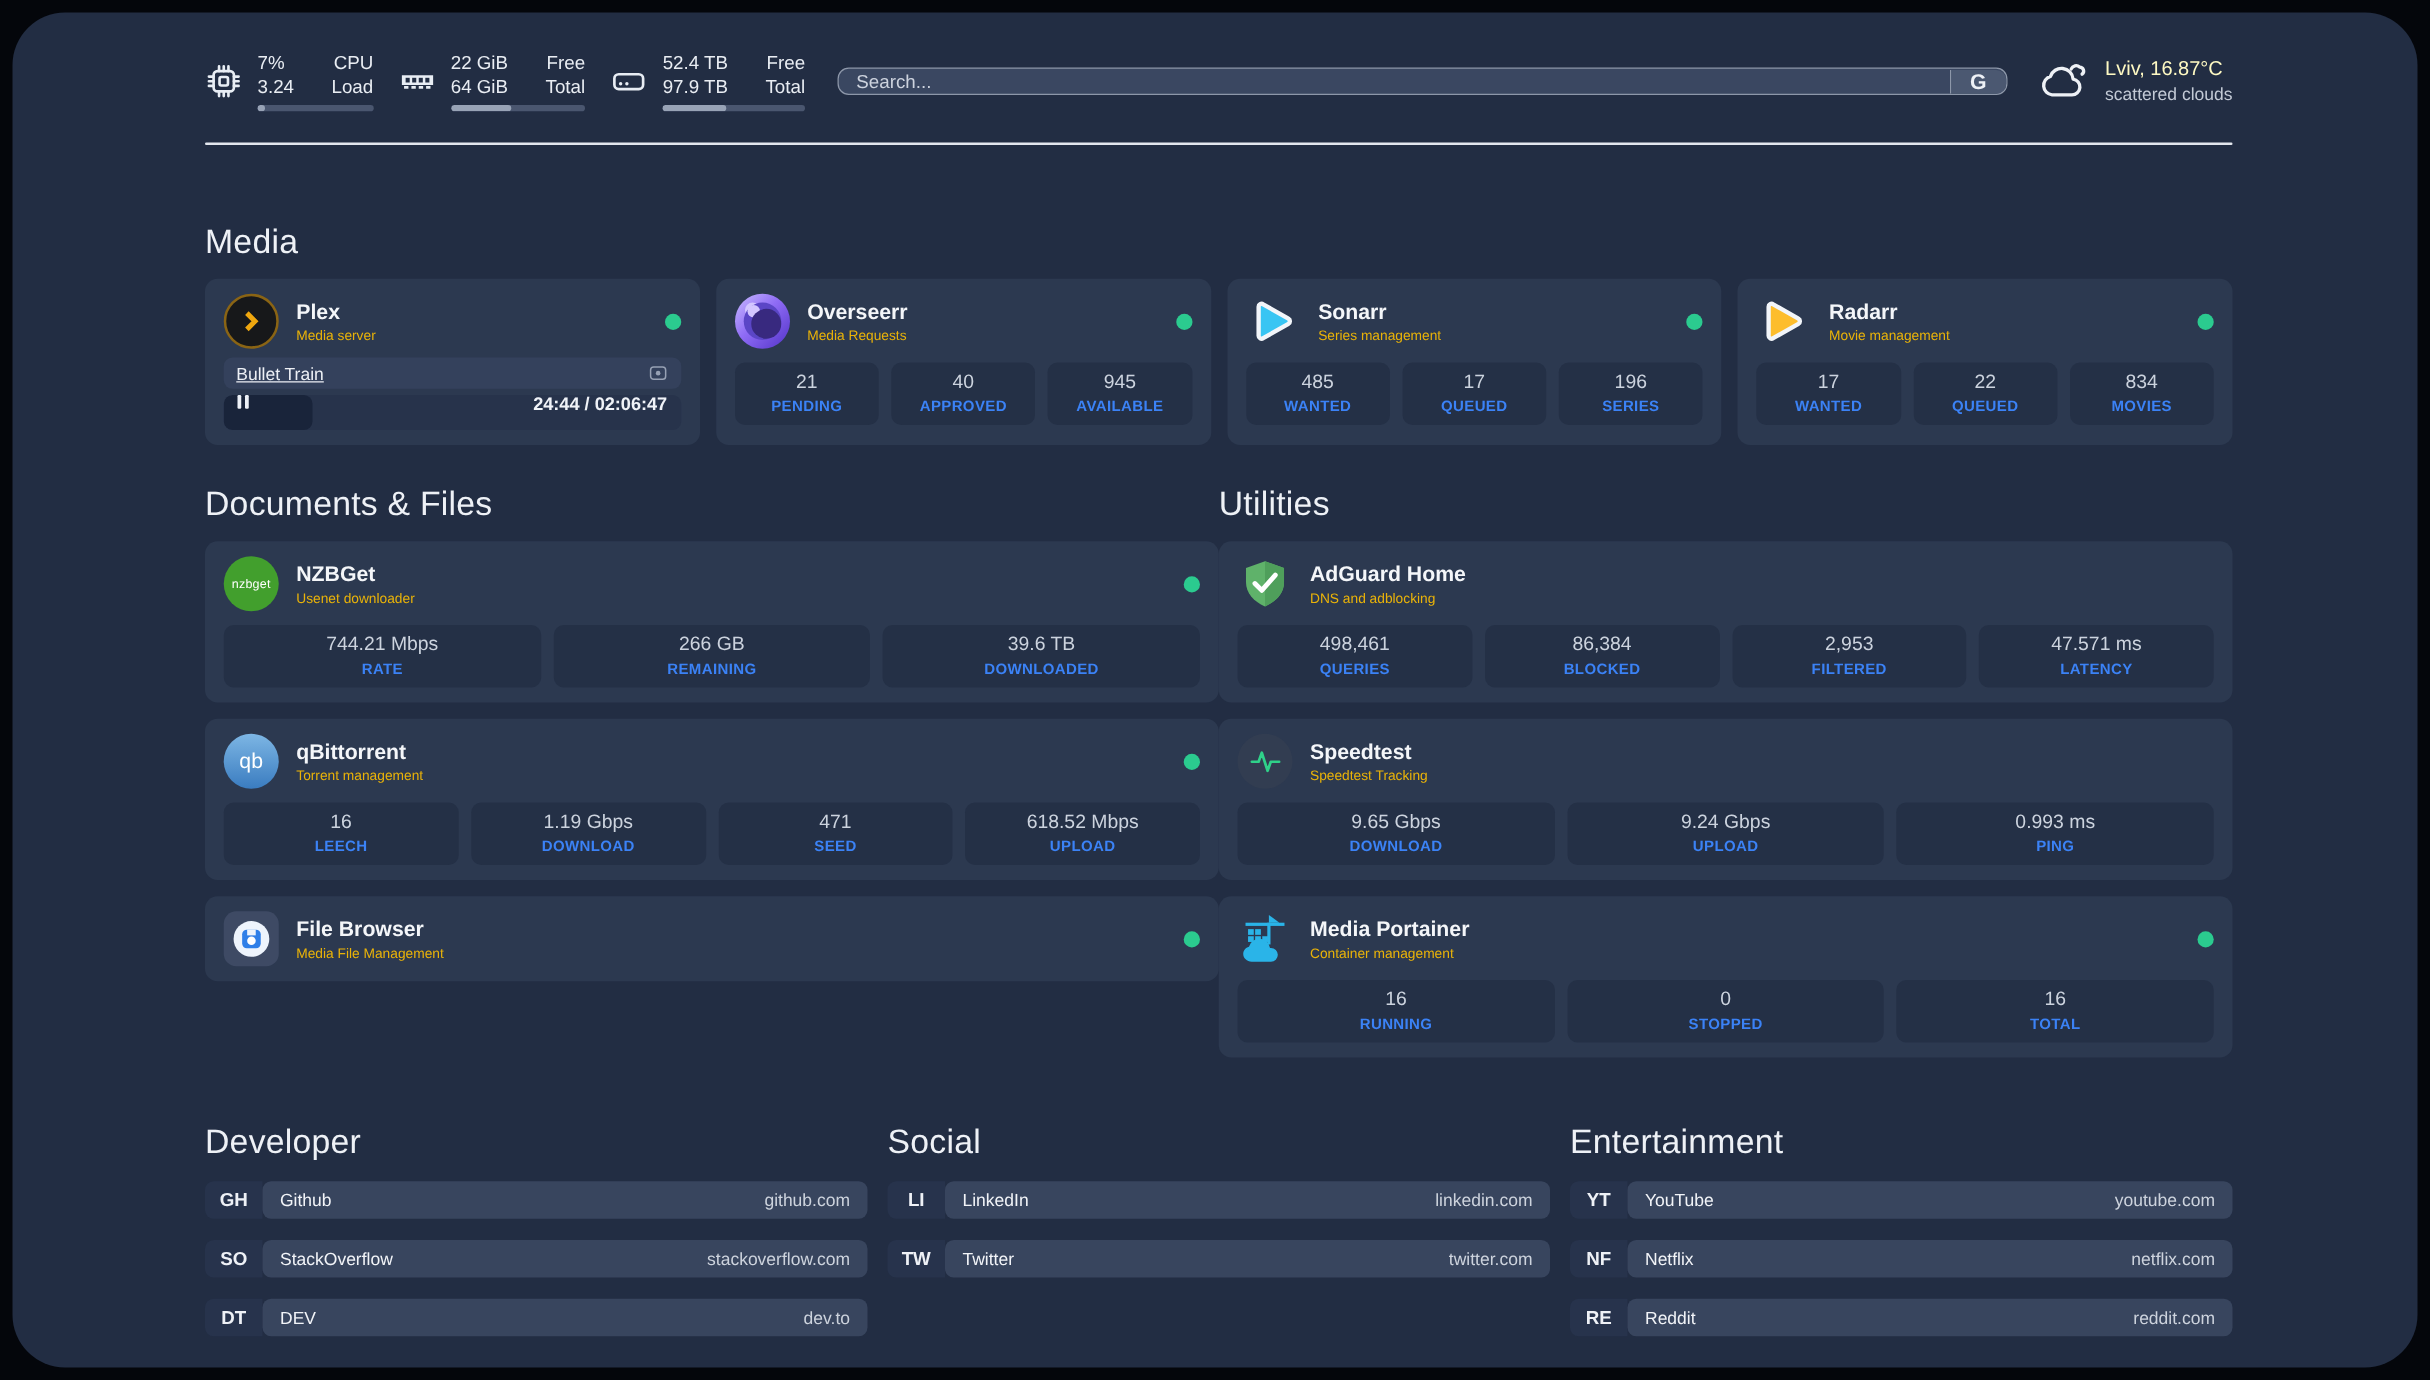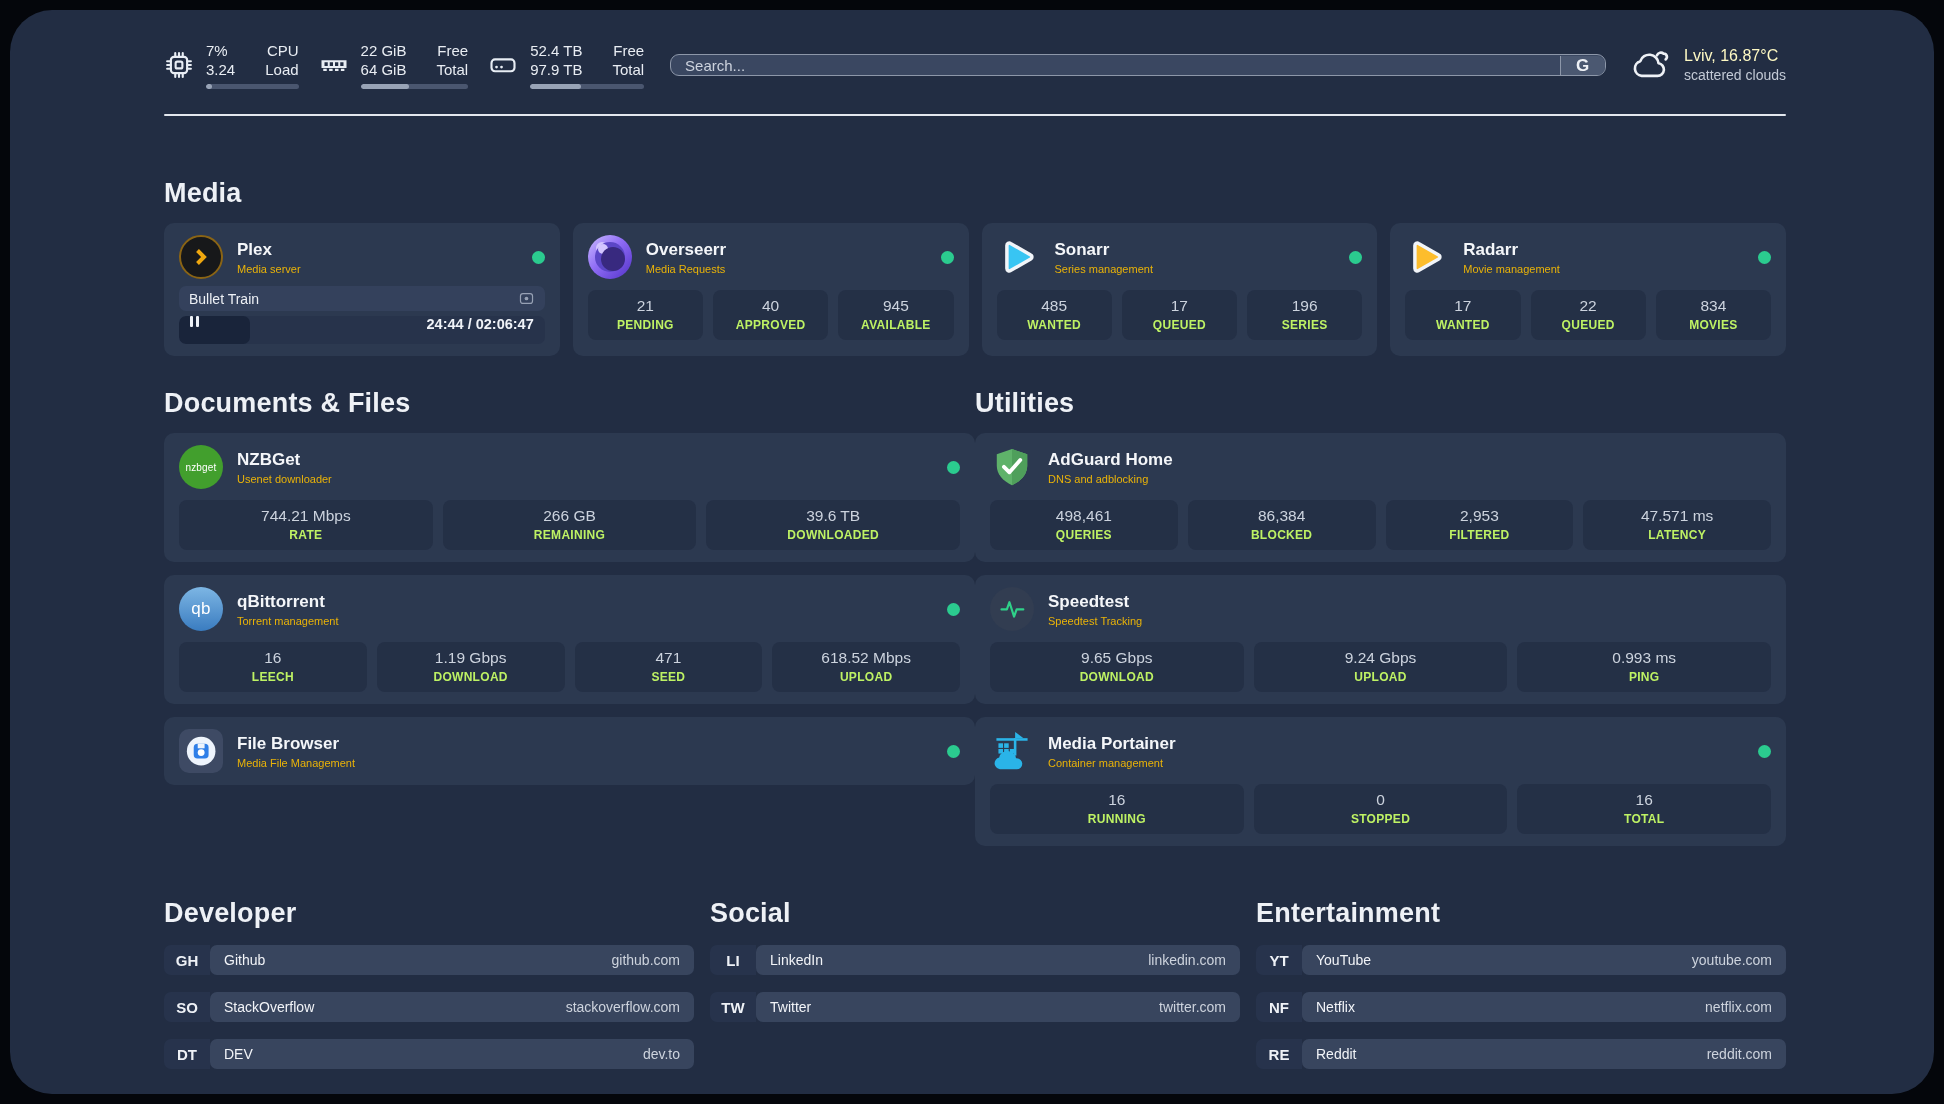--- a/index.html
+++ b/index.html
@@ -22,41 +22,41 @@
   .search input::placeholder { color:#cdd3de; }
   .search .gbtn { position:absolute; right:1.5px; top:1.5px; bottom:1.5px; width:45px; background:#4b5871; border:none; border-left:1.5px solid #8d97a9; border-radius:0 8px 8px 0; color:#eef1f6; font-size:17px; font-weight:600; font-family:inherit; cursor:pointer; }
   .weather { display:flex; align-items:center; gap:14px; }
   .weather .wicon { width:40px; height:40px; }
   .weather .wicon svg { width:100%; height:100%; }
   .wline1 { font-size:16px; color:#fef9c3; }
   .wline2 { font-size:14px; color:#c3cad6; margin-top:2px; }
   .divider { height:2px; background:#e3e7ee; border-radius:1px; margin-top:20px; }
 
   
-  .sec-heading { font-size:27px; font-weight:700; color:#eef1f6; letter-spacing:.2px; }
+  .sec-heading { font-size:27px; font-weight:400; color:#eef1f6; letter-spacing:.2px; }
   .media-heading { margin-top:62px; }
   .media-grid { display:grid; grid-template-columns:repeat(4,1fr); gap:13px; margin-top:14px; }
   .twocol { display:grid; grid-template-columns:1fr 1fr; margin-top:32px; }
   .col-cards { display:flex; flex-direction:column; gap:13px; margin-top:14px; }
 
   
   .card { background:#2c3950; border-radius:10px; padding:12px 15px; }
   .card-head { display:flex; align-items:center; }
   .app-icon { width:44px; height:44px; margin-right:14px; flex:none; position:relative; display:flex; align-items:center; justify-content:center; }
   .app-icon svg { width:100%; height:100%; }
   .app-text .app-title { font-size:17px; font-weight:600; color:#f4f6f9; }
   .app-text .app-sub { font-size:11px; color:#eab308; margin-top:3px; }
   .status-dot { width:13px; height:13px; border-radius:50%; background:#2bcb8f; margin-left:auto; flex:none; }
   .stats { display:flex; gap:10px; margin-top:11px; }
   .stat { flex:1; background:#243046; border-radius:8px; padding:7px 4px 8px; text-align:center; }
   .stat-value { font-size:15.5px; color:#ccd3de; }
-  .stat-label { font-size:12px; font-weight:700; color:#bef264; margin-top:3px; letter-spacing:.3px; }
+  .stat-label { font-size:12px; font-weight:700; color:#3b82f6; margin-top:3px; letter-spacing:.3px; }
 
   
-  .np-row { display:flex; align-items:center; background:#34415c; border-radius:7px; padding:0 10px; height:25px; font-size:14px; color:#edf0f5; margin-top:7px; }
+  .np-row { display:flex; align-items:center; background:#34415c; border-radius:7px; padding:0 10px; height:25px; font-size:14px; color:#edf0f5; margin-top:7px;text-decoration:underline; }
   .np-row .cast { margin-left:auto; width:17px; height:17px; }
   .pg-row { position:relative; display:flex; background:#27334b; border-radius:7px; height:28px; margin-top:5px; overflow:hidden; }
   .pg-fill { position:absolute; left:0; top:0; bottom:0; background:#19243a; border-radius:7px; }
   .pause { position:relative; display:flex; gap:3px; margin-left:11px; z-index:1; cursor:pointer; }
   .pause i { display:block; width:3.2px; height:11px; background:#edf1f7; border-radius:1px; }
   .pg-time { margin-left:auto; padding-right:11px; color:#f0f3f8; font-weight:600; font-size:14.5px; z-index:1; }
 
   
   .icon-plex { background:#17181a; border:2.5px solid #8a6414; border-radius:50%; }
   .icon-plex svg { width:60%; height:60%; }

